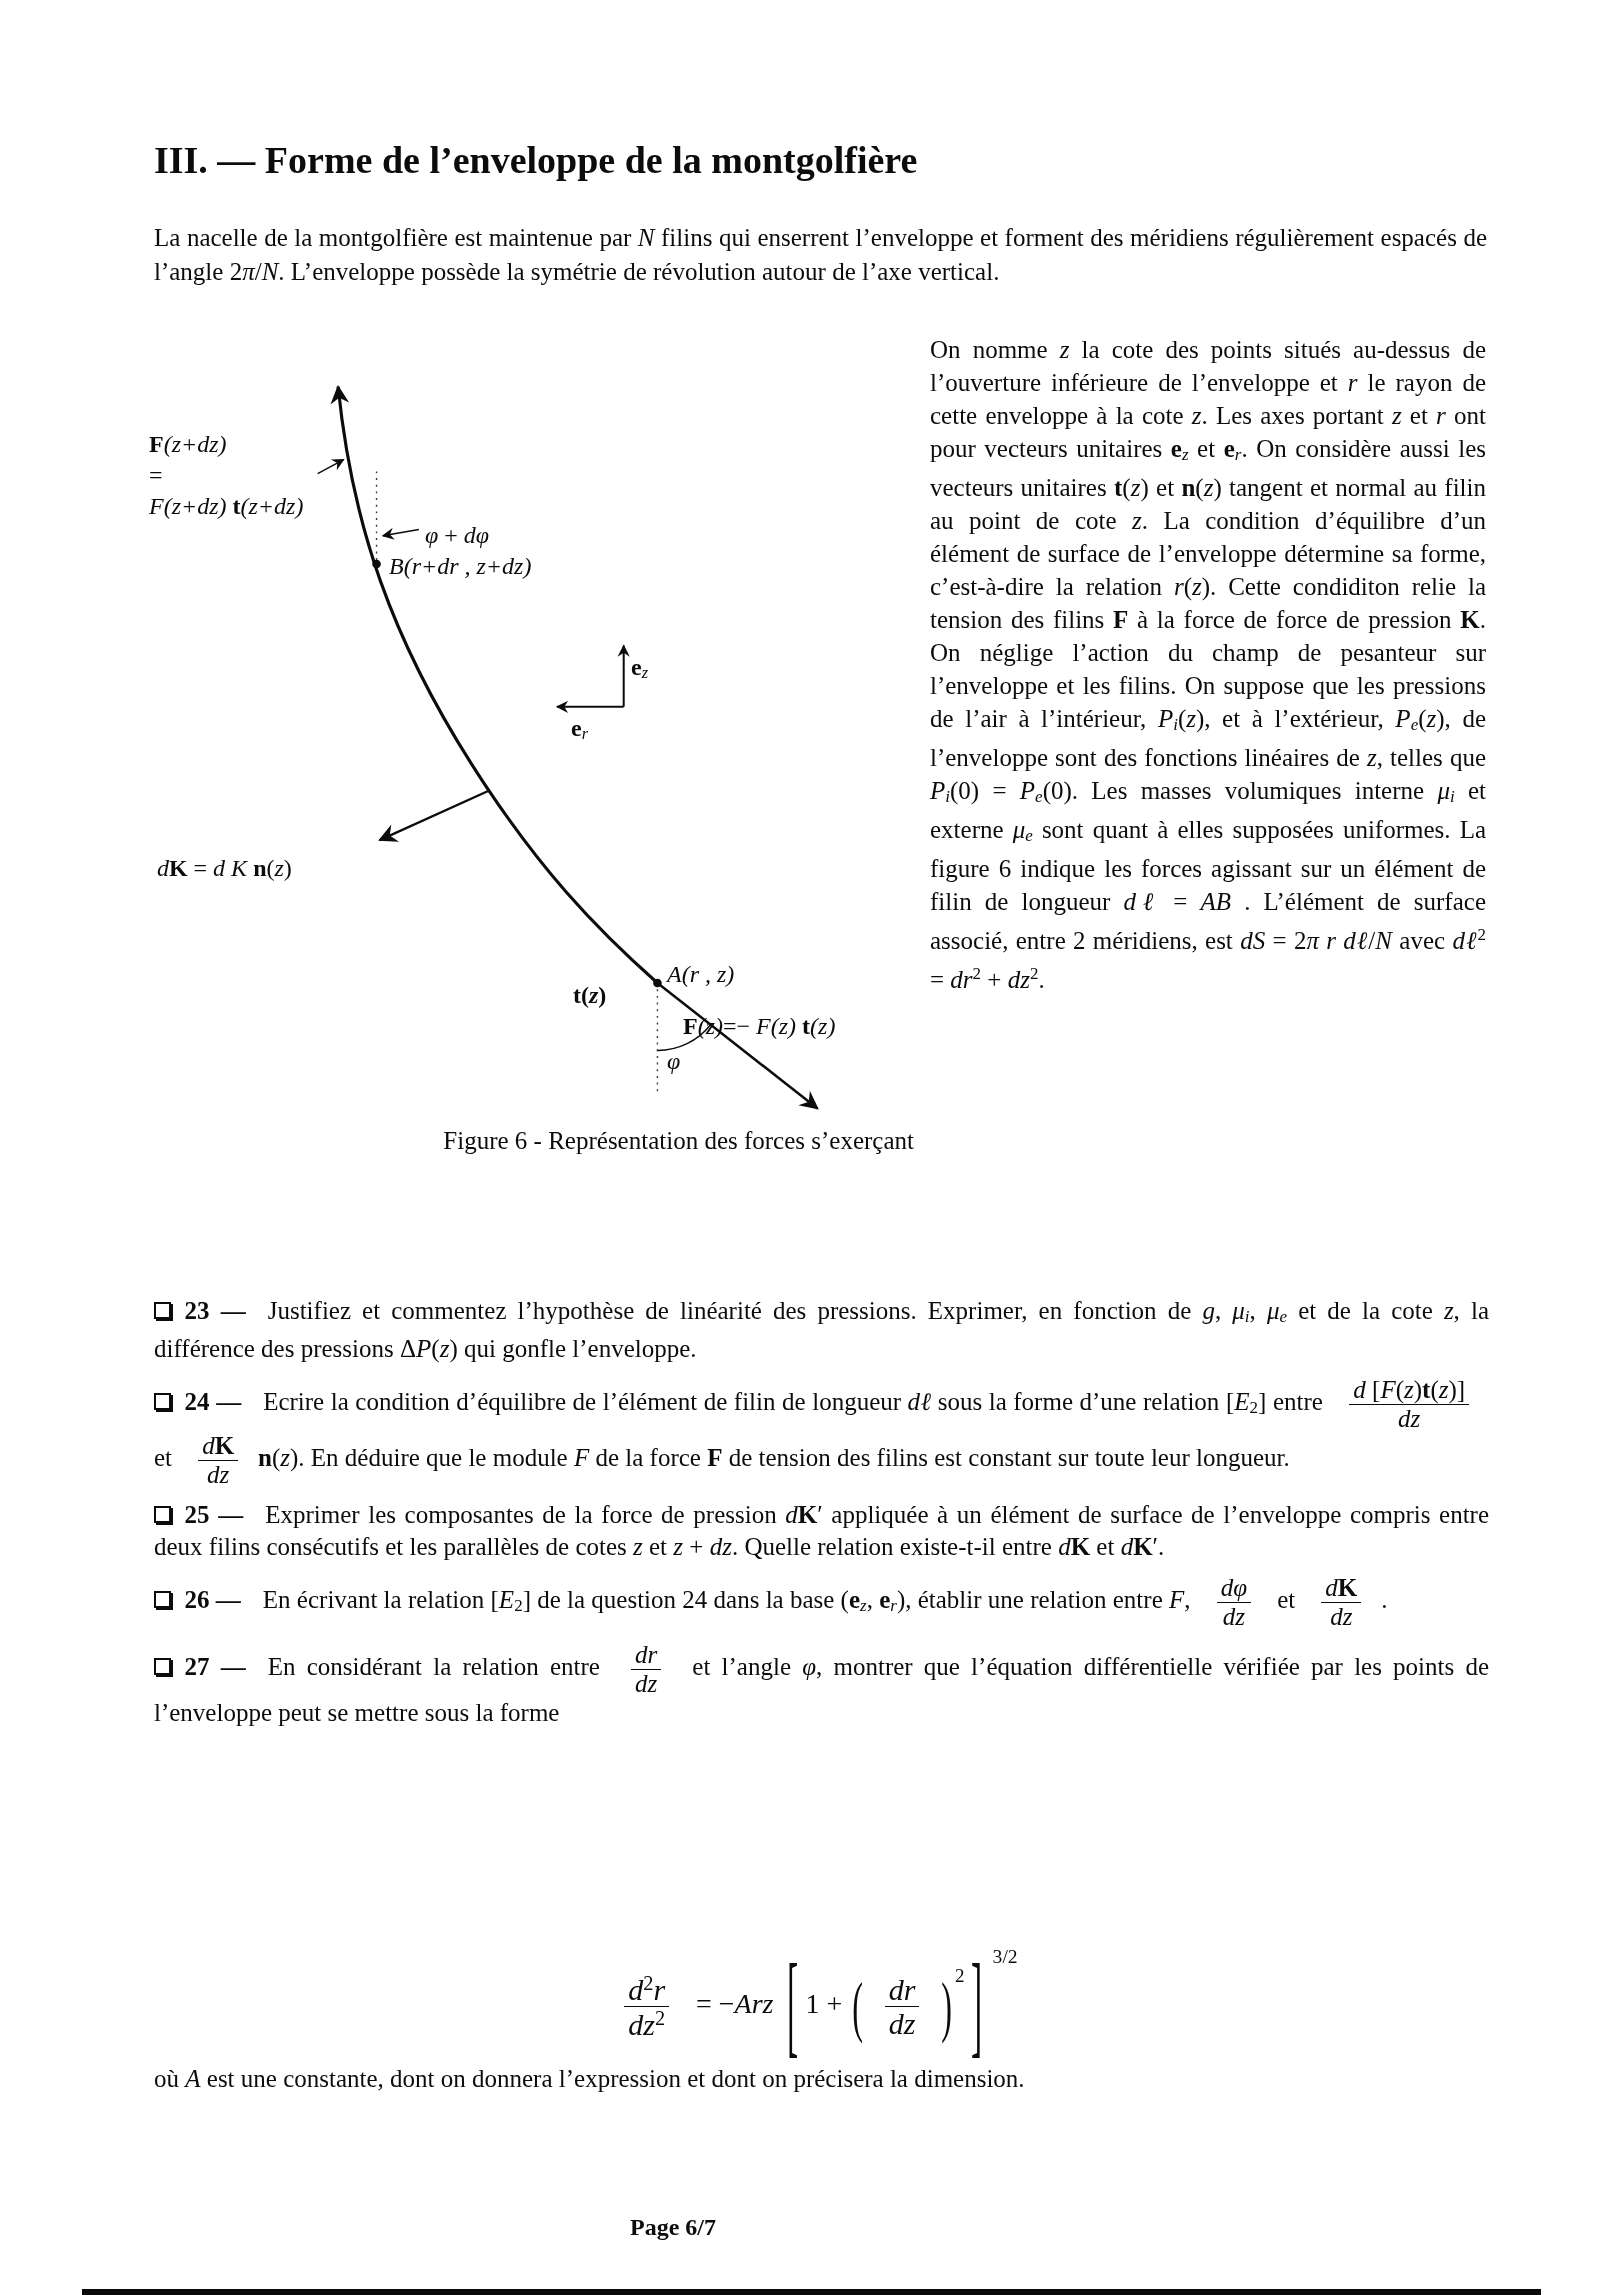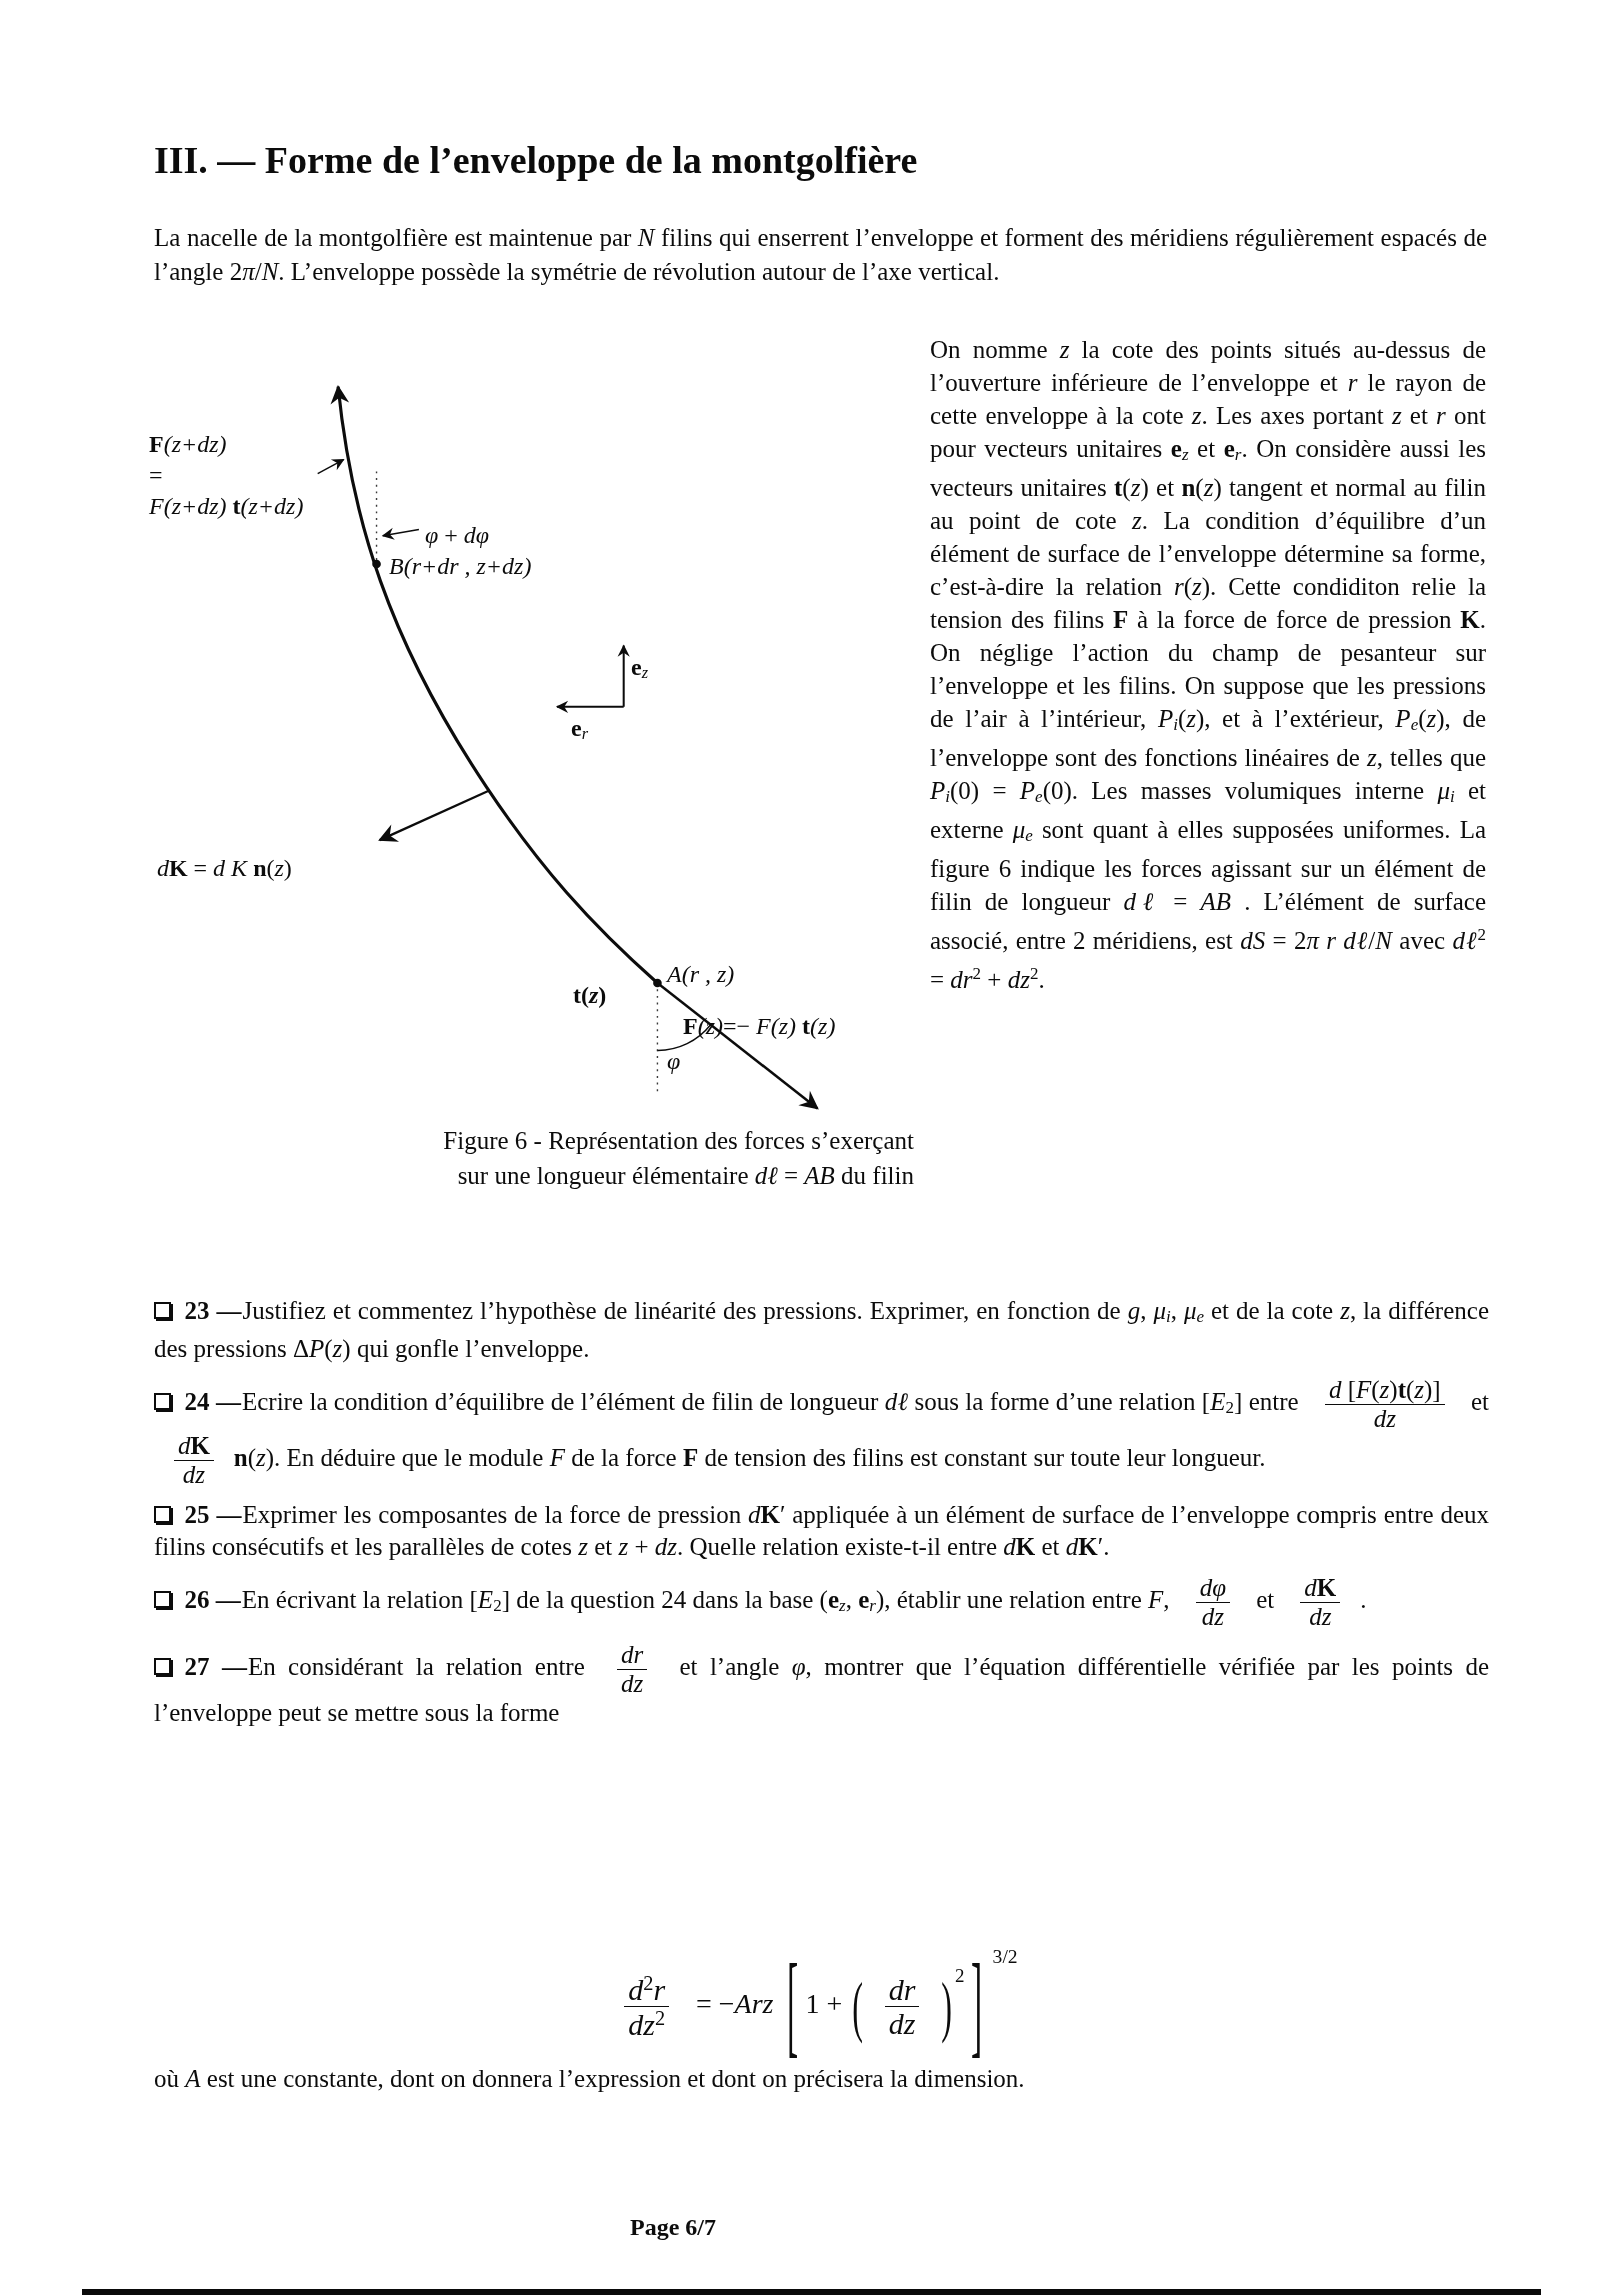--- a/index.html
+++ b/index.html
@@ -28,21 +28,21 @@
            font-size:25px;line-height:35px;}
   
   .right-col{position:absolute;top:333px;left:930px;width:556px;font-size:25px;
              line-height:33px;text-align:justify;}
   
   .questions{position:absolute;top:1295px;left:154px;width:1335px;font-size:25px;
              line-height:32px;text-align:justify;}
   .question{margin:0 0 11px 0;}
   .checkbox{display:inline-block;width:12.6px;height:12.6px;border:2px solid #0c0c0c;
             box-shadow:2px 2px 0 0 #0c0c0c;margin-right:14px;background:#fff;}
-  .qnum{font-weight:bold;margin-right:1px;}
+  .qnum{font-weight:bold;margin-right:22px;}
   
   .frac{display:inline-block;vertical-align:middle;text-align:center;line-height:1.1;margin:0 20px;}
   .frac .nu,.frac .de{display:block;padding:0 3.9px;}
   .frac .de{border-top:1.7px solid #0c0c0c;}
   
   .equation{position:absolute;top:1890px;left:0;width:1622px;text-align:center;
             font-size:28px;line-height:133px;height:157px;}
   .equation .eqf{font-size:30px;}
   .brk{display:inline-block;transform:scaleY(4.1) scaleX(1.2);vertical-align:middle;
        margin:0 7.9px;position:relative;top:-1.6px;font-weight:300;}
@@ -105,21 +105,20 @@
     <div class="fig-label lab-ez"><b>e</b><sub><i>z</i></sub></div>
     <div class="fig-label lab-er"><b>e</b><sub><i>r</i></sub></div>
     <div class="fig-label lab-dk"><i>d</i><b>K</b> = <i>d K</i> <b>n</b>(<i>z</i>)</div>
     <div class="fig-label lab-tz"><b>t</b>(<i>z</i>)</div>
     <div class="fig-label lab-a"><i>A(r , z)</i></div>
     <div class="fig-label lab-fbot"><b>F</b><i>(z)</i>=− <i>F(z)</i> <b>t</b><i>(z)</i></div>
     <div class="fig-label lab-phi"><i>φ</i></div>
 
     <div class="caption">
       <div>Figure 6 - Représentation des forces s’exerçant</div>
-      <div>sur une longueur élémentaire <i>dℓ</i> = <i>AB</i> du filin</div>
     </div>
   </div>
 
   <div class="right-col">On nomme <i>z</i> la cote des points situés au-dessus de l’ouverture inférieure de l’enveloppe et <i>r</i> le rayon de cette enveloppe à la cote <i>z</i>. Les axes portant <i>z</i> et <i>r</i> ont pour vecteurs unitaires <b>e</b><sub><i>z</i></sub> et <b>e</b><sub><i>r</i></sub>. On considère aussi les vecteurs unitaires <b>t</b>(<i>z</i>) et <b>n</b>(<i>z</i>) tangent et normal au filin au point de cote <i>z</i>. La condition d’équilibre d’un élément de surface de l’enveloppe détermine sa forme, c’est-à-dire la relation <i>r</i>(<i>z</i>). Cette condiditon relie la tension des filins <b>F</b> à la force de force de pression <b>K</b>. On néglige l’action du champ de pesanteur sur l’enveloppe et les filins. On suppose que les pressions de l’air à l’intérieur, <i>P<sub>i</sub></i>(<i>z</i>), et à l’extérieur, <i>P<sub>e</sub></i>(<i>z</i>), de l’enveloppe sont des fonctions linéaires de <i>z</i>, telles que <i>P<sub>i</sub></i>(0) = <i>P<sub>e</sub></i>(0). Les masses volumiques interne <i>μ<sub>i</sub></i> et externe <i>μ<sub>e</sub></i> sont quant à elles supposées uniformes. La figure 6 indique les forces agissant sur un élément de filin de longueur <i>dℓ</i> = <i>AB</i> . L’élément de surface associé, entre 2 méridiens, est <i>dS</i> = 2<i>π r dℓ</i>/<i>N</i> avec <i>dℓ</i><sup>2</sup> = <i>dr</i><sup>2</sup> + <i>dz</i><sup>2</sup>.</div>
 
   <div class="questions">
     <p class="question">
       <span class="checkbox"></span><span class="qnum">23 —</span><span>Justifiez et commentez l’hypothèse de linéarité des pressions. Exprimer, en fonction de <i>g</i>, <i>μ<sub>i</sub></i>, <i>μ<sub>e</sub></i> et de la cote <i>z</i>, la différence des pressions Δ<i>P</i>(<i>z</i>) qui gonfle l’enveloppe.</span>
     </p>
     <p class="question">

